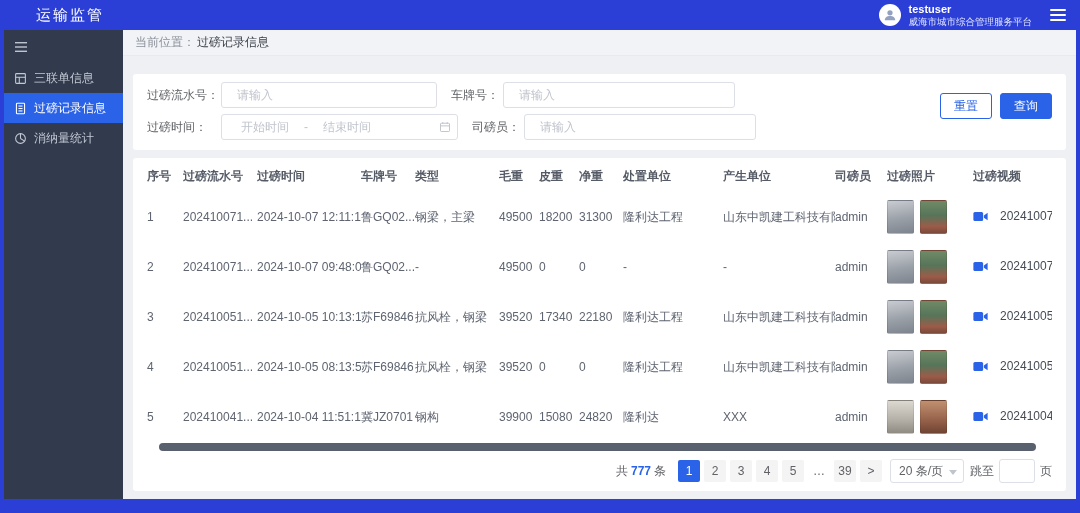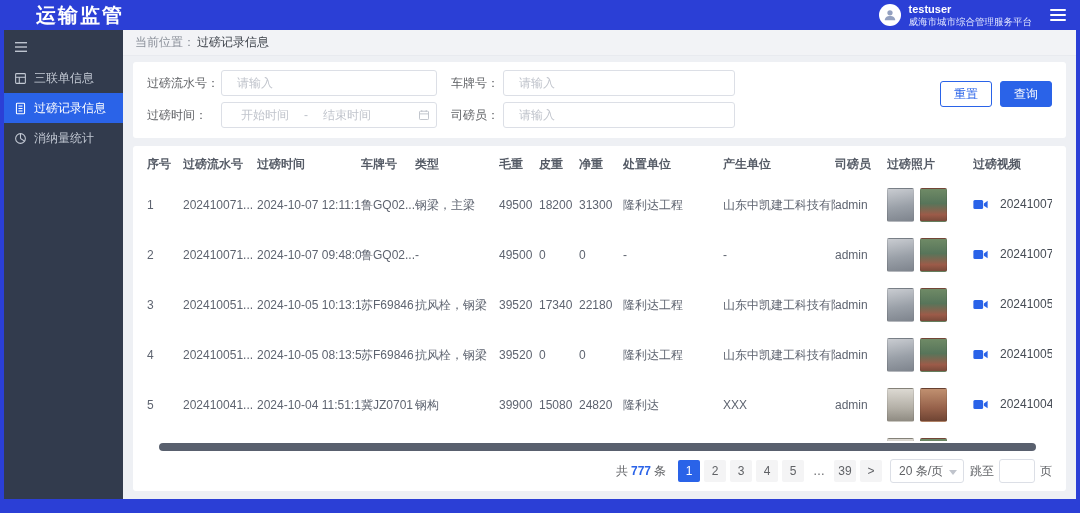--- a/index.html
+++ b/index.html
@@ -1,21 +1,21 @@
 <!DOCTYPE html>
 <html style="--header-bg: #2b3fd6; --accent: #2a63e8; --sidebar-bg: #323b4d; --sidebar-active: #2a63e8;"><head>
 <meta charset="utf-8">
 <style>
   *{margin:0;padding:0;box-sizing:border-box}
   html,body{width:1080px;height:513px;overflow:hidden}
   body{background:var(--header-bg,#2b3fd6);font-family:"Liberation Sans","DejaVu Sans",sans-serif}
 
   
   .topbar{height:30px;display:flex;align-items:center;color:#fff;padding:0 14px 0 36px;background:var(--header-bg,#2b3fd6)}
-  .app-title{font-size:20px;font-weight:700;letter-spacing:2px}
+  .app-title{font-size:15px;font-weight:400;letter-spacing:2px}
   .header-right{margin-left:auto;display:flex;align-items:center;gap:8px}
   .avatar{width:22px;height:22px;border-radius:50%;background:#fff;display:flex;align-items:center;justify-content:center;overflow:hidden;cursor:pointer}
   .user-meta{line-height:1.2}
   .user-name{font-size:11px;font-weight:700}
   .user-org{font-size:9.5px;color:#dfe4ff}
   .hamburger{width:16px;display:flex;flex-direction:column;gap:3px;margin-left:10px;cursor:pointer}
   .hamburger span{height:2px;background:#fff;border-radius:1px}
 
   
   .layout{display:flex;height:469px;margin:0 4px}
@@ -24,29 +24,29 @@
   .menu-item{display:flex;align-items:center;gap:7px;height:30px;padding:0 10px;font-size:12px;cursor:pointer;white-space:nowrap}
   .menu-item.active{background:var(--sidebar-active,#2a63e8);color:#fff}
   .mi-icon{display:flex;align-items:center}
   .main{flex:1;background:#eef0f4;min-width:0;display:flex;flex-direction:column}
 
   
   .breadcrumb{height:26px;display:flex;align-items:center;padding:0 12px;font-size:12px;color:#8a8f99;background:#f2f3f6;border-bottom:1px solid #e8eaef}
   .breadcrumb .current{color:#3c4149;margin-left:2px}
 
   
-  .filter-card{background:#fff;border-radius:3px;margin:6px 10px 0;padding:8px 14px 4px;position:relative}
+  .filter-card{background:#fff;border-radius:3px;margin:18px 10px 0;padding:8px 14px 4px;position:relative}
   .filter-row{display:flex;align-items:center;margin-bottom:6px}
   .f-label{font-size:12px;color:#606266;flex-shrink:0}
   .f-label.w1{width:74px}
   .f-label.w2{width:52px;margin-left:14px}
   .f-input{width:216px;height:26px;border:1px solid #dcdfe6;border-radius:3px;padding:0 15px;font-size:12px;color:#606266;outline:none}
   .f-input.w-plate{width:232px}
   input::placeholder{color:#c0c4cc}
-  .date-range{width:216px;height:26px;border:1px solid #dcdfe6;border-radius:3px;display:flex;align-items:center;padding:0 6px;gap:2px;background:#fff}
+  .date-range{width:237px;height:26px;border:1px solid #dcdfe6;border-radius:3px;display:flex;align-items:center;padding:0 6px;gap:2px;background:#fff}
   .d-input{border:none;outline:none;width:74px;font-size:12px;color:#606266;text-align:center;background:transparent}
   .d-sep{color:#c0c4cc;font-size:12px}
   .cal{margin-left:auto;display:flex;color:#c0c4cc}
   .filter-actions{position:absolute;right:14px;top:19px;display:flex;gap:8px}
   .btn{height:26px;padding:0 13px;font-size:12px;border-radius:3px;cursor:pointer}
   .btn-plain{background:#fff;border:1px solid var(--accent,#2a63e8);color:var(--accent,#2a63e8)}
   .btn-primary{background:var(--accent,#2a63e8);border:1px solid var(--accent,#2a63e8);color:#fff}
 
   
   .table-card{background:#fff;border-radius:3px;margin:8px 10px;padding:2px 14px 6px;flex:1;overflow:hidden;display:flex;flex-direction:column}

